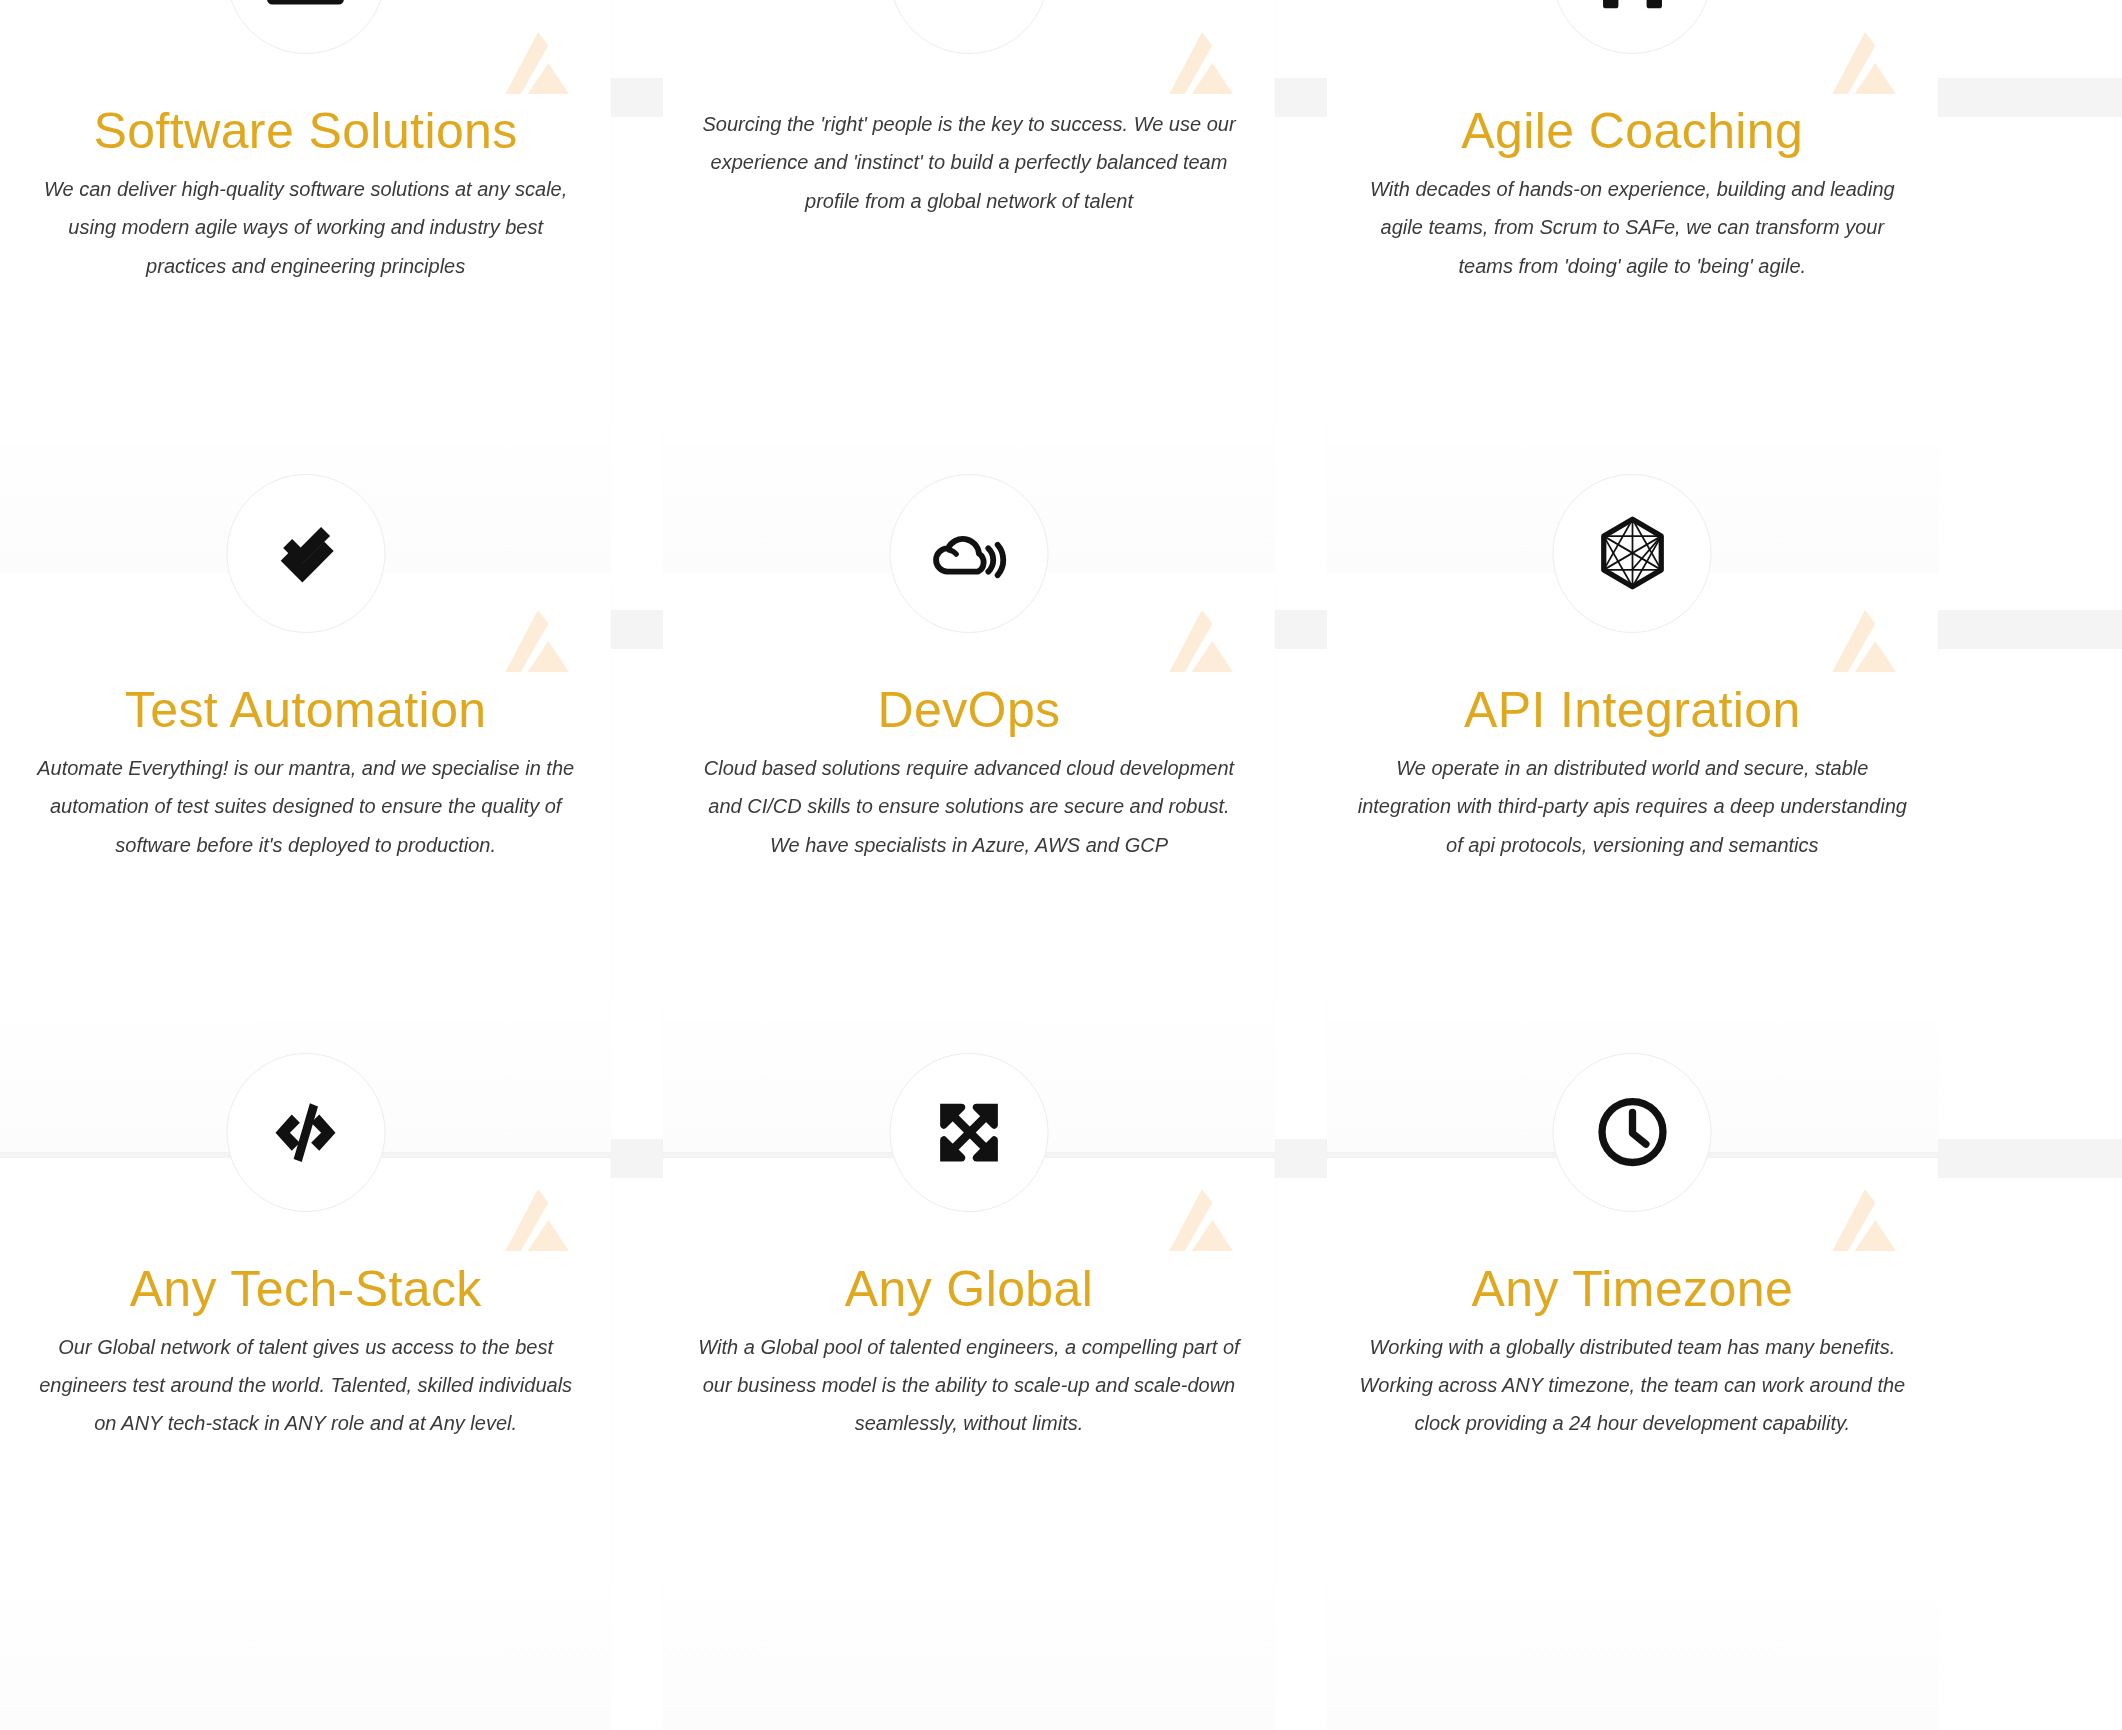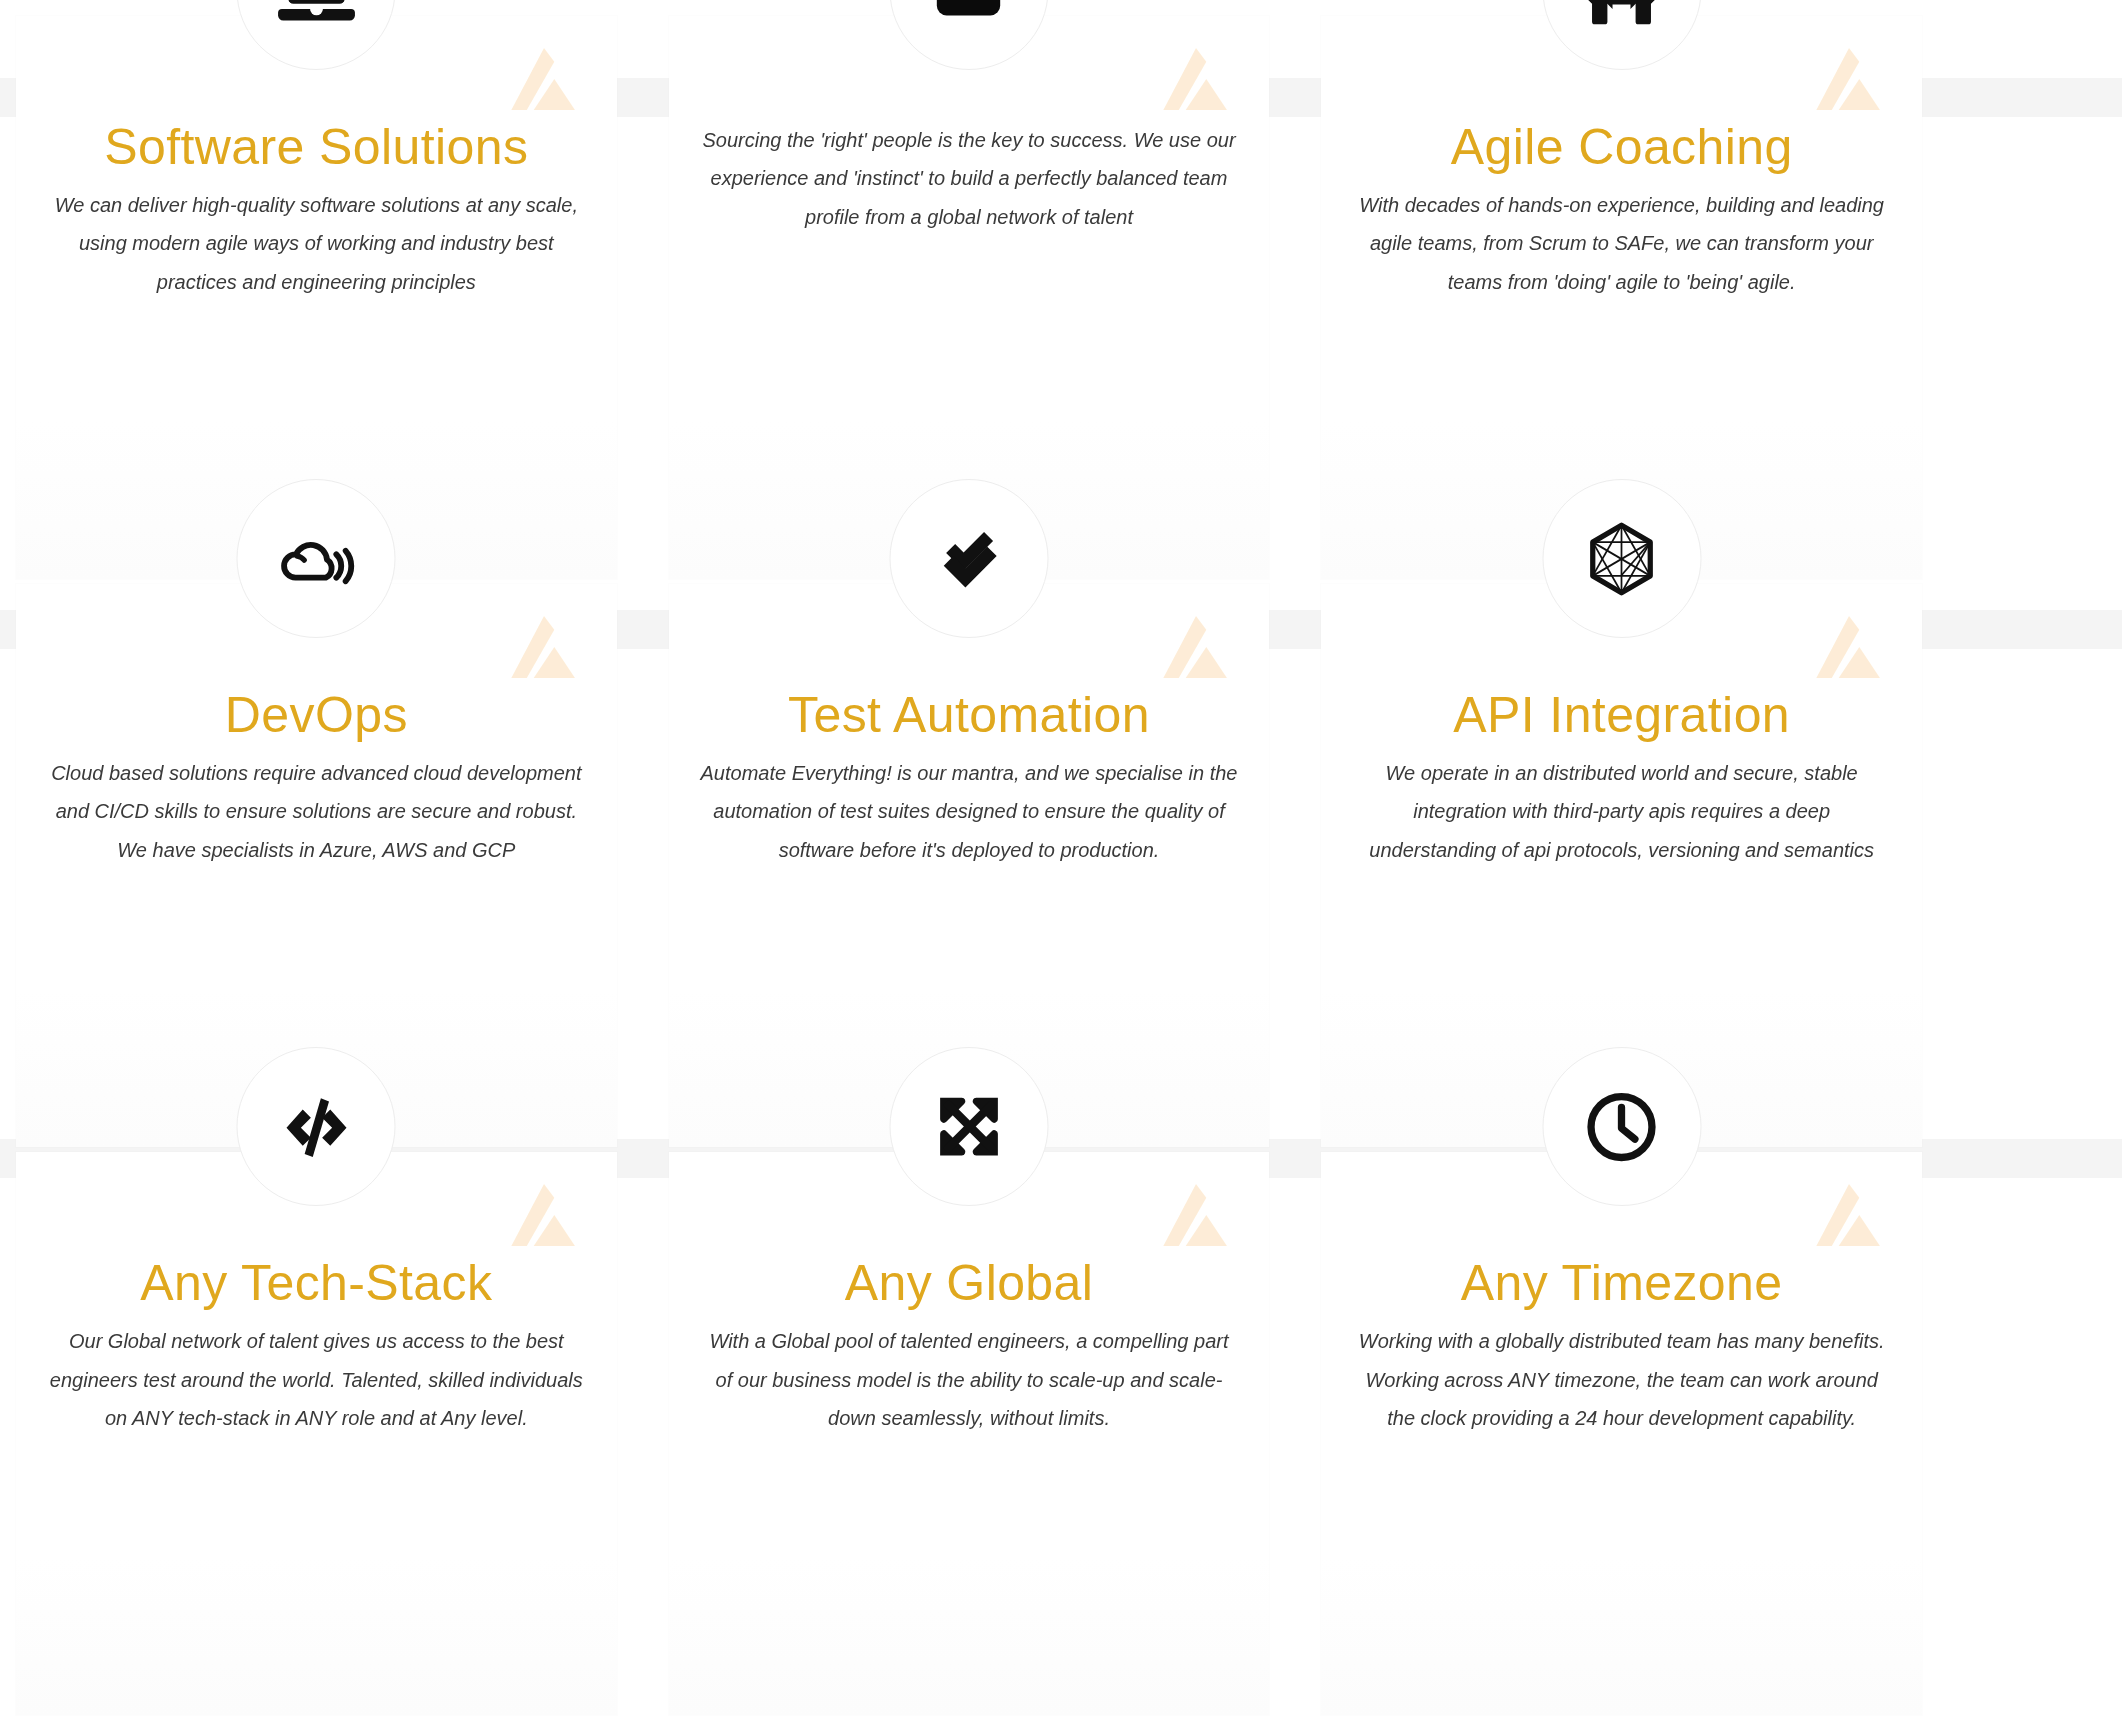--- a/index.html
+++ b/index.html
@@ -14,21 +14,21 @@
   
   #services-grid{
     position:relative;
     width:1938px;
     height:1731px;
     display:grid;
     grid-template-columns:repeat(3, 1fr);
     grid-template-rows:repeat(3, 1fr);
     column-gap:52px;
     row-gap:5.3px;
-    padding:16px;
+    padding:0;
     box-sizing:border-box;
     background:#ffffff;
   }
 
   
   .card{
     position:relative;
     box-sizing:border-box;
     background:linear-gradient(180deg,#ffffff 0%,#ffffff 72%,#fcfcfc 100%);
     padding:105px 30px 23px 30px;
@@ -165,47 +165,47 @@
       <p class="card-desc">With decades of hands-on experience, building and leading agile teams, from Scrum to SAFe, we can transform your teams from 'doing' agile to 'being' agile.</p>
     </div>
   </div>
 
   <div class="card row-2">
     <svg class="watermark" viewBox="0 0 100 100" aria-hidden="true">
       <path d="M12 86 L50 14 L62 30 L30 86 Z" fill="#fdebd3"></path>
       <path d="M62 50 L86 86 L38 86 Z" fill="#fdebd3"></path>
     </svg>
     <div class="icon-circle">
+      <svg width="77" height="77" viewBox="0 0 64 64" aria-hidden="true">
+        <path d="M44.5 10 L52 17.5 L27.5 42 L13 27.5 L20.5 20 L27.5 27 Z" fill="#111"></path>
+        <path d="M47 22 L55 30 L29 56 L11 38 L19 30 L29 40 Z" fill="#111"></path>
+      </svg>
+    </div>
+    <div class="card-inner">
+      <h3 class="card-title">Test Automation</h3>
+      <p class="card-desc">Automate Everything! is our mantra, and we specialise in the automation of test suites designed to ensure the quality of software before it's deployed to production.</p>
+    </div>
+  </div>
+
+  <div class="card row-2">
+    <svg class="watermark" viewBox="0 0 100 100" aria-hidden="true">
+      <path d="M12 86 L50 14 L62 30 L30 86 Z" fill="#fdebd3"></path>
+      <path d="M62 50 L86 86 L38 86 Z" fill="#fdebd3"></path>
+    </svg>
+    <div class="icon-circle">
       <svg width="84" height="84" viewBox="0 0 72 64" aria-hidden="true">
         <path d="M18 48 a10 10 0 0 1 0.4 -20 a14 14 0 0 1 26.6 4.5 a9 9 0 0 1 -1 15.5 Z" fill="none" stroke="#111" stroke-width="5" stroke-linejoin="round" stroke-linecap="round"></path>
         <path d="M19.5 29.5 a9 9 0 0 1 6 3.5" fill="none" stroke="#111" stroke-width="4.5" stroke-linecap="round"></path>
         <path d="M53 28 a14 14 0 0 1 0 20" fill="none" stroke="#111" stroke-width="5" stroke-linecap="round"></path>
         <path d="M61 25 a20 20 0 0 1 0 26" fill="none" stroke="#111" stroke-width="5" stroke-linecap="round"></path>
       </svg>
     </div>
     <div class="card-inner">
       <h3 class="card-title">DevOps</h3>
       <p class="card-desc">Cloud based solutions require advanced cloud development and CI/CD skills to ensure solutions are secure and robust. We have specialists in Azure, AWS and GCP</p>
-    </div>
-  </div>
-
-  <div class="card row-2">
-    <svg class="watermark" viewBox="0 0 100 100" aria-hidden="true">
-      <path d="M12 86 L50 14 L62 30 L30 86 Z" fill="#fdebd3"></path>
-      <path d="M62 50 L86 86 L38 86 Z" fill="#fdebd3"></path>
-    </svg>
-    <div class="icon-circle">
-      <svg width="77" height="77" viewBox="0 0 64 64" aria-hidden="true">
-        <path d="M44.5 10 L52 17.5 L27.5 42 L13 27.5 L20.5 20 L27.5 27 Z" fill="#111"></path>
-        <path d="M47 22 L55 30 L29 56 L11 38 L19 30 L29 40 Z" fill="#111"></path>
-      </svg>
-    </div>
-    <div class="card-inner">
-      <h3 class="card-title">Test Automation</h3>
-      <p class="card-desc">Automate Everything! is our mantra, and we specialise in the automation of test suites designed to ensure the quality of software before it's deployed to production.</p>
     </div>
   </div>
 
   <div class="card row-2">
     <svg class="watermark" viewBox="0 0 100 100" aria-hidden="true">
       <path d="M12 86 L50 14 L62 30 L30 86 Z" fill="#fdebd3"></path>
       <path d="M62 50 L86 86 L38 86 Z" fill="#fdebd3"></path>
     </svg>
     <div class="icon-circle">
       <svg width="80" height="80" viewBox="0 0 64 64" aria-hidden="true">

